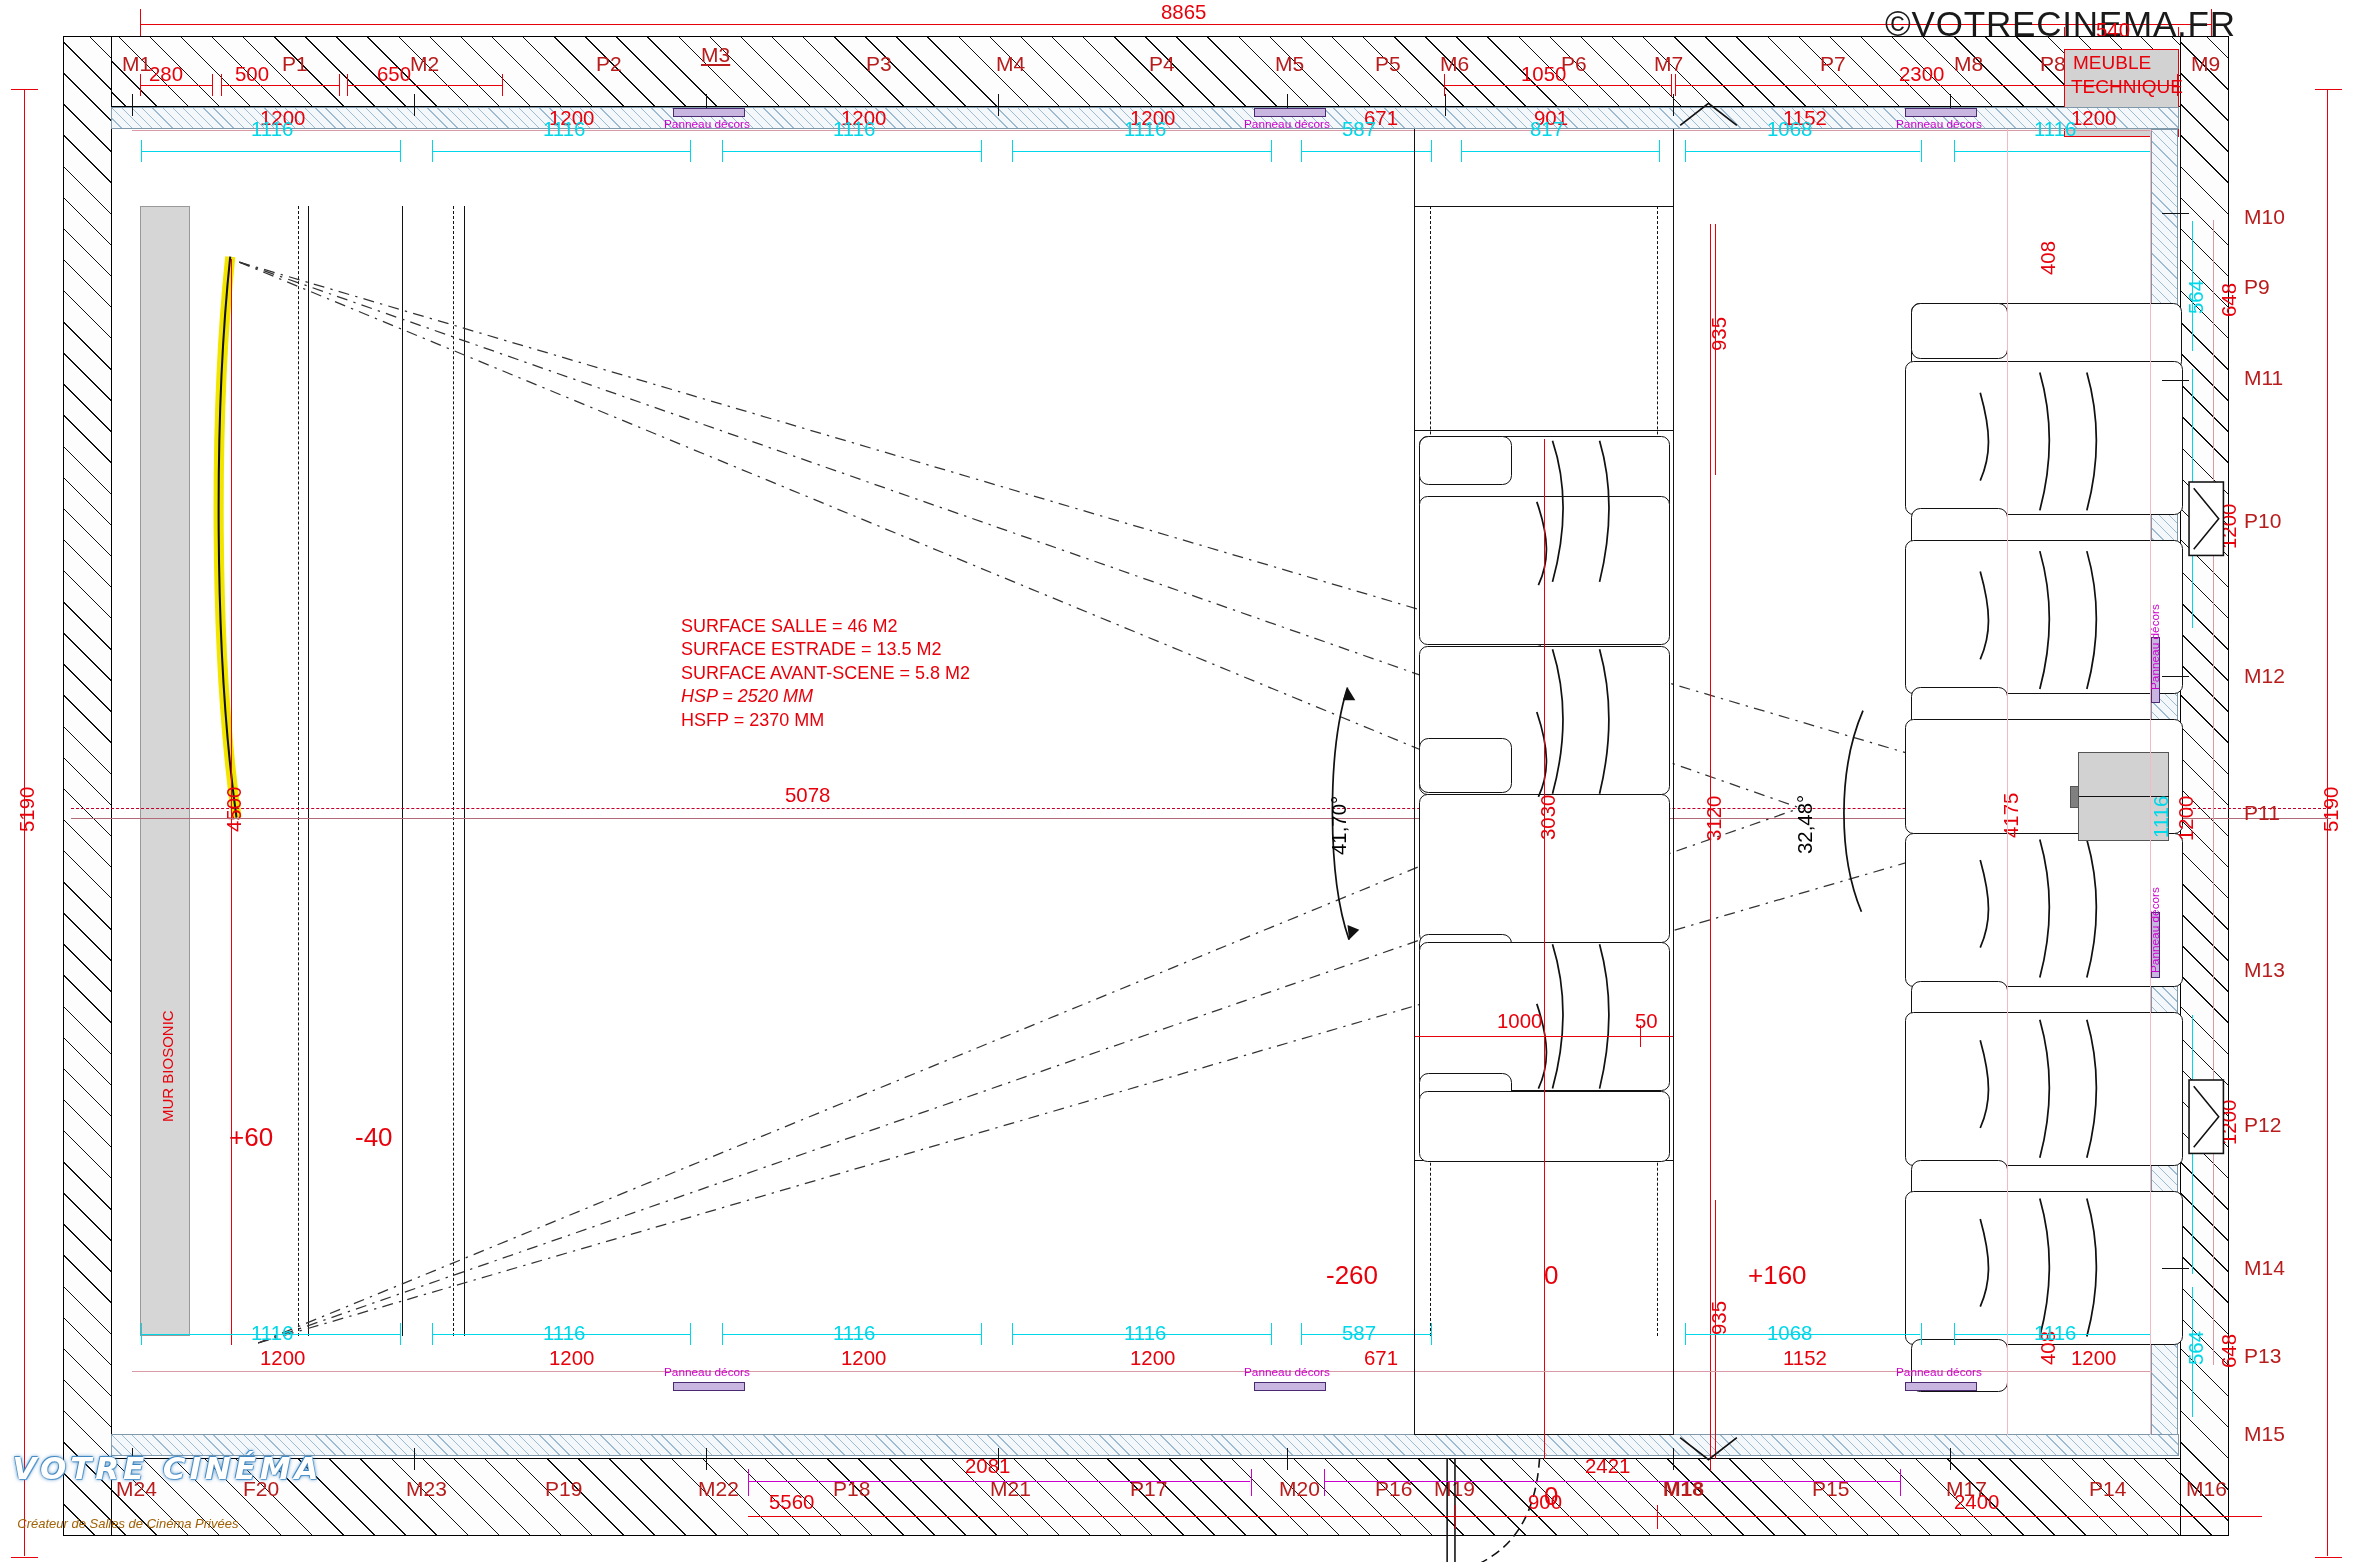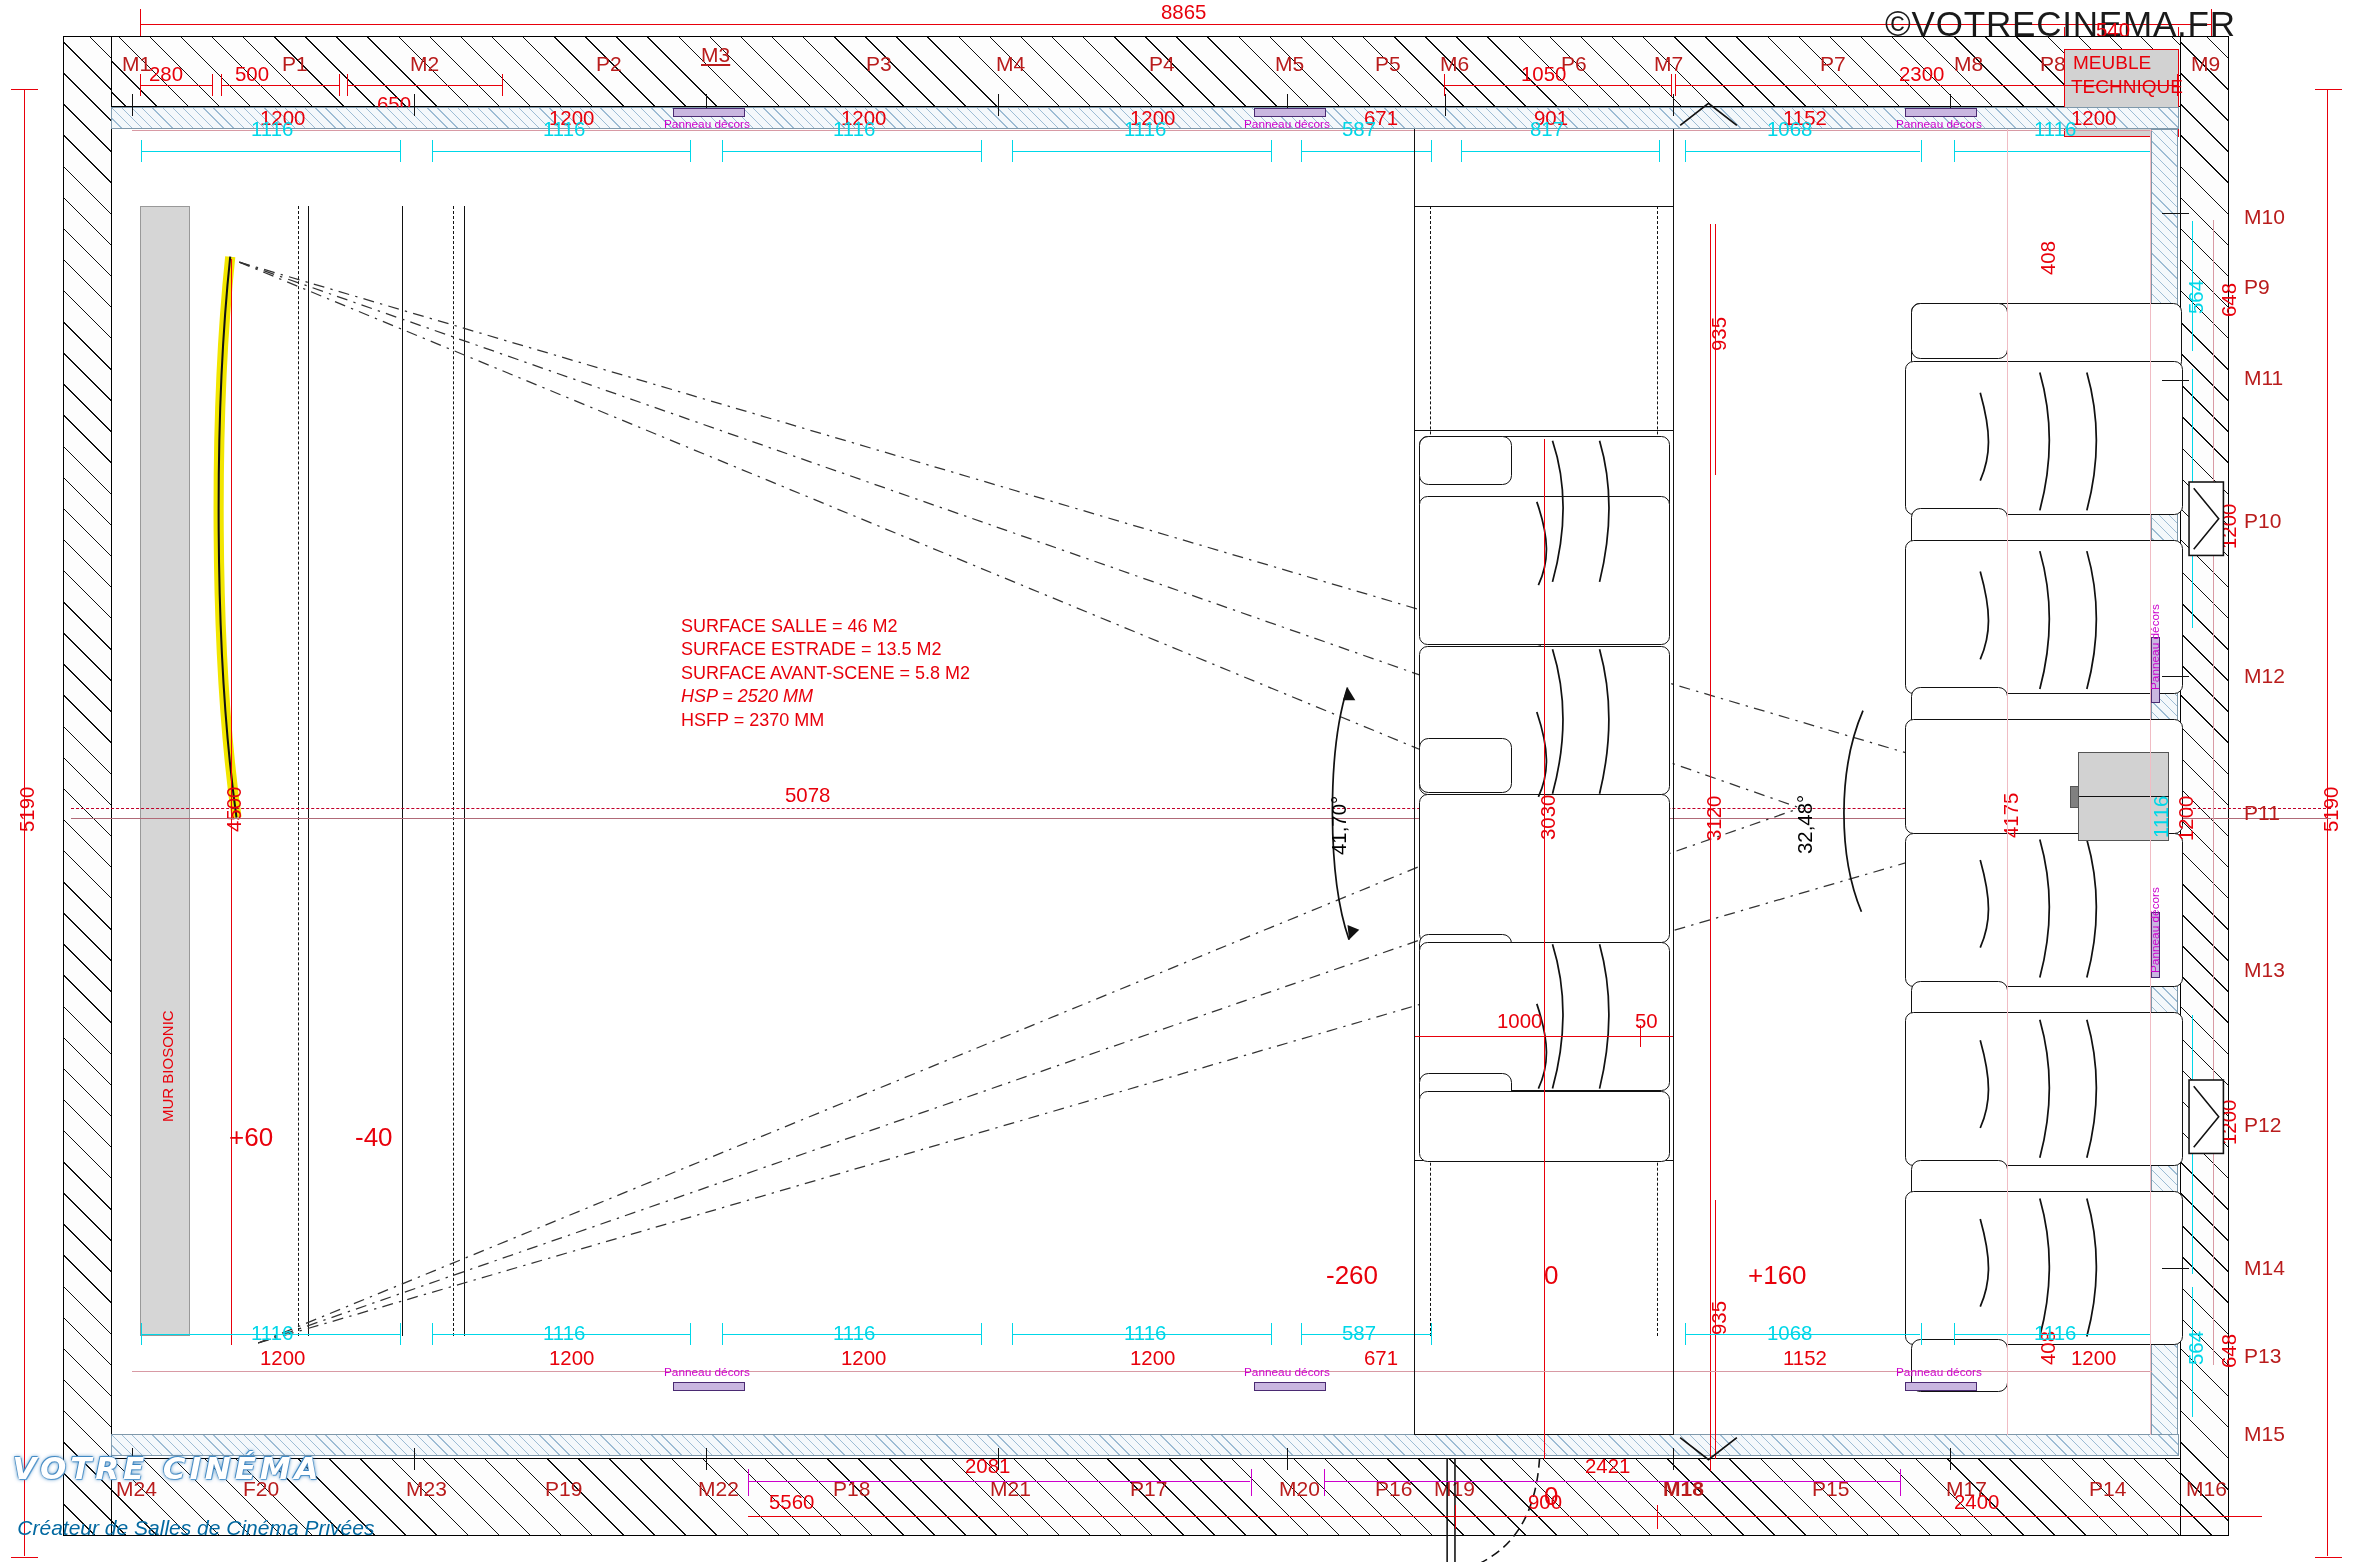--- a/index.html
+++ b/index.html
@@ -59,21 +59,21 @@
   .cline{position:absolute;height:0;border-top:1.4px dashed #c0002a;}
 
   
   .logo-text{
     font-family:"DejaVu Sans",sans-serif;
     font-style:italic;font-weight:bold;letter-spacing:3.9px;
     font-size:31px;
     color:#ffffff;
     text-shadow:0 0 1.6px #2b6ea8, 0 0 4.7px #2f7fc0, 0.8px 0.8px 0 #7fb6e2, -0.8px -0.8px 0 #5a9ed3;
   }
-  .tagline{font-size:21px;color:#0369a1;font-style:italic;}
+  .tagline{font-size:13px;color:#a16207;font-style:italic;}
 
   .copyright{font-size:35px;color:#1a1a1a;letter-spacing:0.8px;}
 
   svg{position:absolute;overflow:visible;}
 </style>
 </head>
 <body>
 
 <div class="hline" style="left:140px;top:23.5px;width:2071px;"></div>
 <div class="tickv" style="left:140px;top:9.4px;height:28px;"></div>
@@ -123,21 +123,21 @@
 <div class="lbl lbl-dim red" style="left:149px;top:64px;">280</div>
 
 <div class="hline" style="left:221px;top:85px;width:118px;"></div>
 <div class="tickv" style="left:221px;top:74px;height:22px;"></div>
 <div class="tickv" style="left:339px;top:74px;height:22px;"></div>
 <div class="lbl lbl-dim red" style="left:235px;top:64px;">500</div>
 
 <div class="hline" style="left:347px;top:85px;width:155px;"></div>
 <div class="tickv" style="left:347px;top:74px;height:22px;"></div>
 <div class="tickv" style="left:502px;top:74px;height:22px;"></div>
-<div class="lbl lbl-dim red" style="left:377px;top:64px;margin-top:30px;">650</div>
+<div class="lbl lbl-dim red" style="left:377px;top:64px;">650</div>
 
 <div class="hline" style="left:1444px;top:85px;width:228px;"></div>
 <div class="tickv" style="left:1444px;top:74px;height:22px;"></div>
 <div class="tickv" style="left:1671px;top:74px;height:22px;"></div>
 <div class="lbl lbl-dim red" style="left:1521px;top:64px;">1050</div>
 
 <div class="hline" style="left:1675px;top:85px;width:502px;"></div>
 <div class="tickv" style="left:1675px;top:74px;height:22px;"></div>
 <div class="tickv" style="left:2177px;top:74px;height:22px;"></div>
 <div class="lbl lbl-dim red" style="left:1899px;top:64px;">2300</div>

